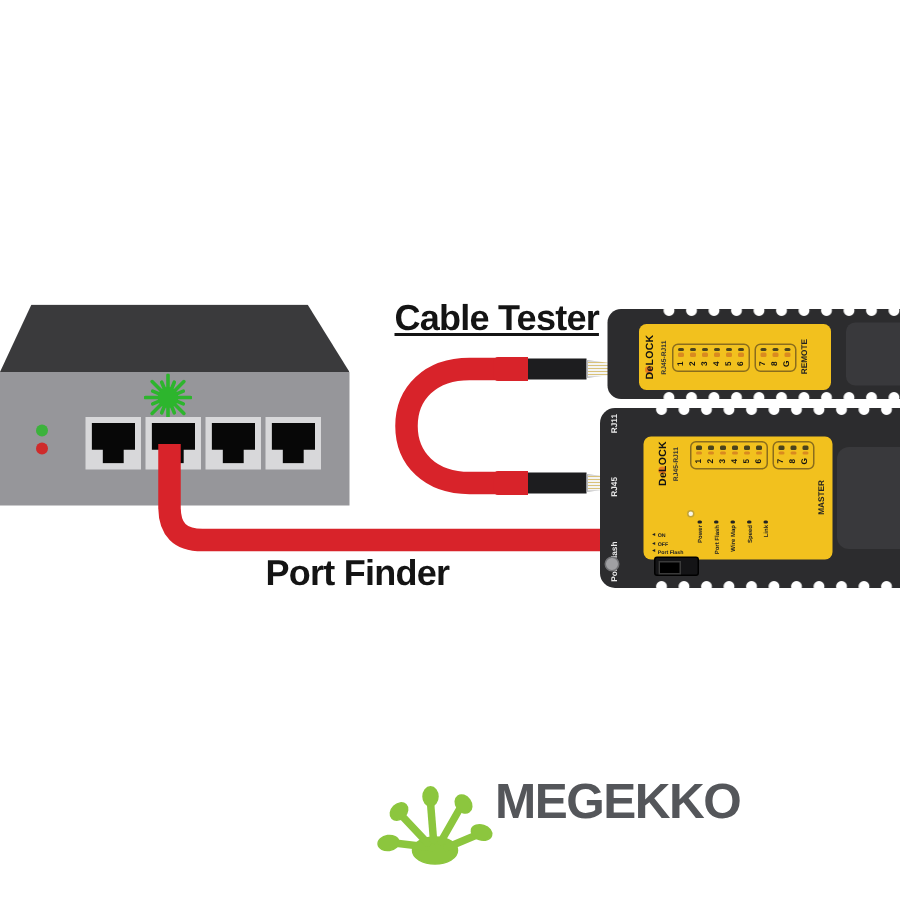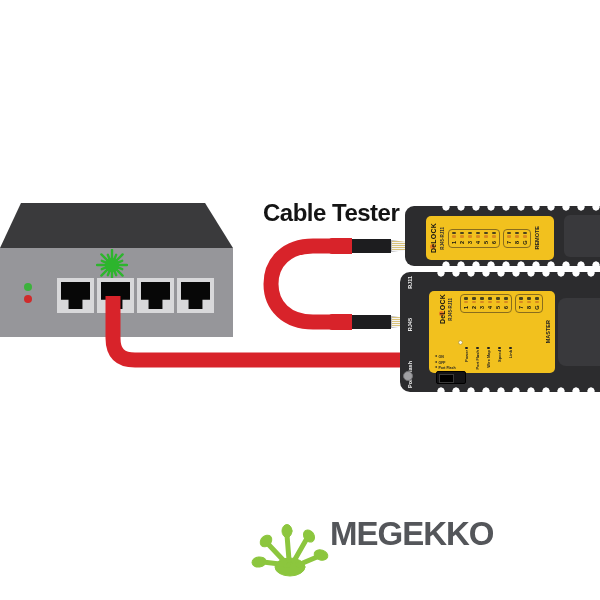--- a/index.html
+++ b/index.html
@@ -135,21 +135,22 @@
     <div class="boot"></div>
     <div class="cbody"></div>
     <div class="plug"></div>
   </div>
   <div class="conn" style="left:329px;top:313px;">
     <div class="boot"></div>
     <div class="cbody"></div>
     <div class="plug"></div>
   </div>
 
-  <div class="caption" style="left:263px;top:199px;">Cable Tester</div>
+  <div class="caption" style="left:263px;top:199px;text-decoration:underline;">Cable Tester</div>
+  <div class="caption" style="left:177px;top:369px;">Port Finder</div>
 
   <div class="unit remote">
     <div class="grip rem"></div>
     <div class="dotrow top"></div>
     <div class="dotrow bot"></div>
     <div class="ylabel rem">
       <div class="brandcol">
         <div class="delock-dot"></div>
         <span class="vtext brand">DeLOCK</span>
       </div>

